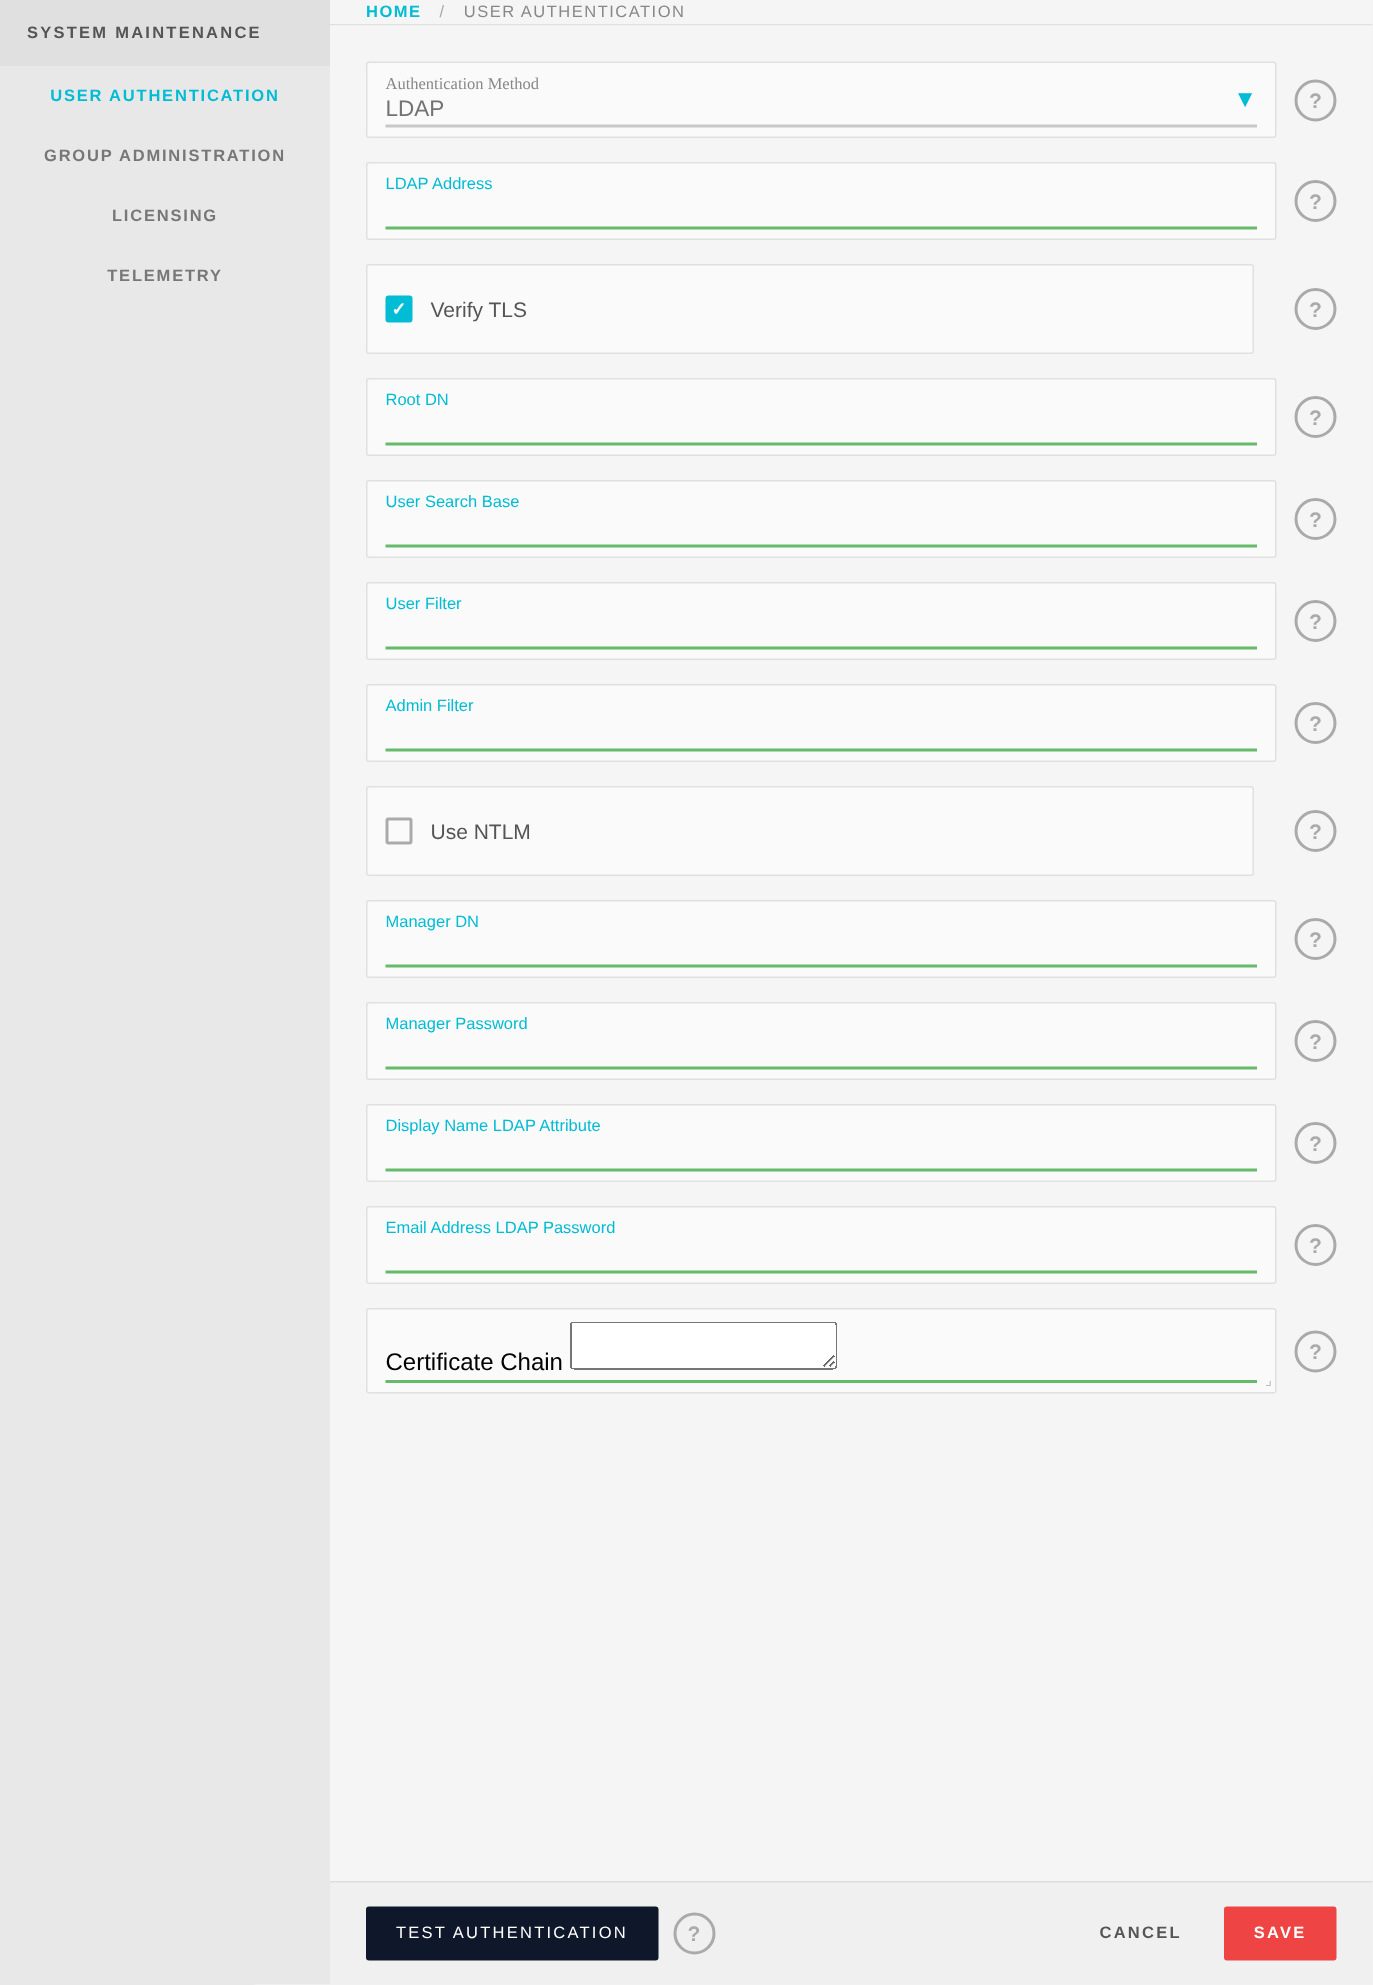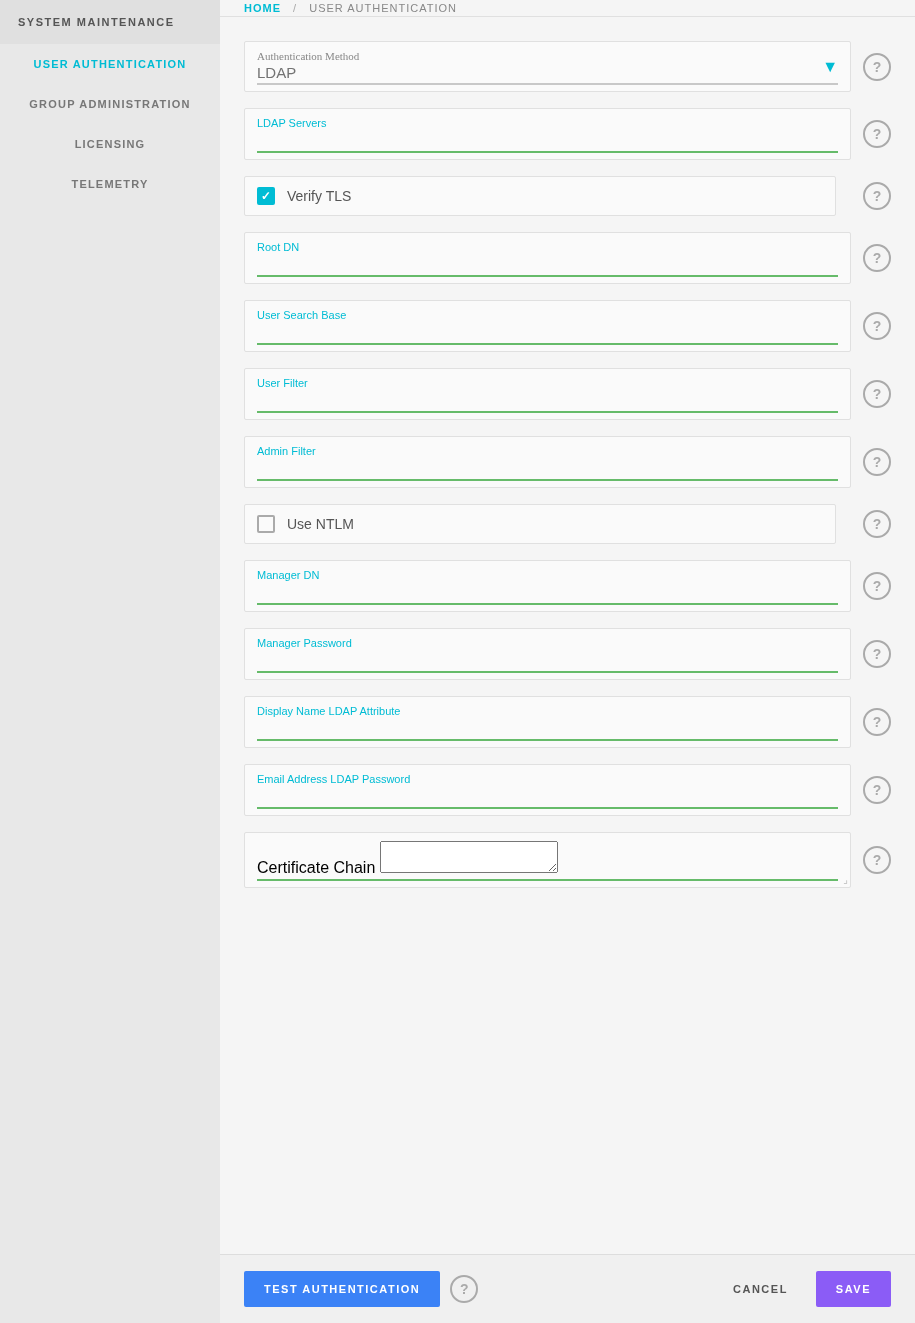--- a/index.html
+++ b/index.html
@@ -176,21 +176,21 @@
     .checkbox-row {
       display: flex;
       align-items: center;
       margin-bottom: 16px;
     }
     .checkbox-row .checkbox-area {
       flex: 1;
       display: flex;
       align-items: center;
       margin-right: 27px;
-      padding: 10px 12px;
+      padding: 20px 12px;
       background: #fafafa;
       border: 1px solid #e0e0e0;
       border-radius: 2px;
     }
     .checkbox-custom {
       width: 18px;
       height: 18px;
       border: 2px solid #aaa;
       border-radius: 2px;
       margin-right: 12px;
@@ -225,24 +225,24 @@
       display: flex;
       align-items: center;
       justify-content: space-between;
     }
     .footer-left {
       display: flex;
       align-items: center;
       gap: 10px;
     }
     .btn-test {
-      background: #3b82f6;
+      background: #0f172a;
       color: #fff;
       font-size: 11px;
-      font-weight: 700;
+      font-weight: 400;
       letter-spacing: 1.5px;
       text-transform: uppercase;
       border: none;
       padding: 12px 20px;
       cursor: pointer;
       border-radius: 2px;
     }
     .footer-right {
       display: flex;
       align-items: flex-end;
@@ -253,21 +253,21 @@
       color: #555;
       font-size: 11px;
       font-weight: 700;
       letter-spacing: 1.5px;
       text-transform: uppercase;
       border: none;
       padding: 12px 20px;
       cursor: pointer;
     }
     .btn-save {
-      background: #8b5cf6;
+      background: #ef4444;
       color: #fff;
       font-size: 11px;
       font-weight: 700;
       letter-spacing: 1.5px;
       text-transform: uppercase;
       border: none;
       padding: 12px 20px;
       cursor: pointer;
       border-radius: 2px;
     }
@@ -316,21 +316,21 @@
         <span class="field-label">Authentication Method</span>
         <div class="dropdown-value">LDAP</div>
         <div class="dropdown-underline"></div>
         <span class="dropdown-arrow">▼</span>
       </div>
       <div class="help-icon">?</div>
     </div>
 
     <div class="field-row">
       <div class="field-wrapper">
-        <span class="field-label">LDAP Servers</span>
+        <span class="field-label">LDAP Address</span>
         <input type="text" value="" style="">
         <div class="field-underline active"></div>
       </div>
       <div class="help-icon">?</div>
     </div>
 
     <div class="checkbox-row">
       <div class="checkbox-area">
         <div class="checkbox-custom checked"></div>
         <span class="checkbox-label">Verify TLS</span>

